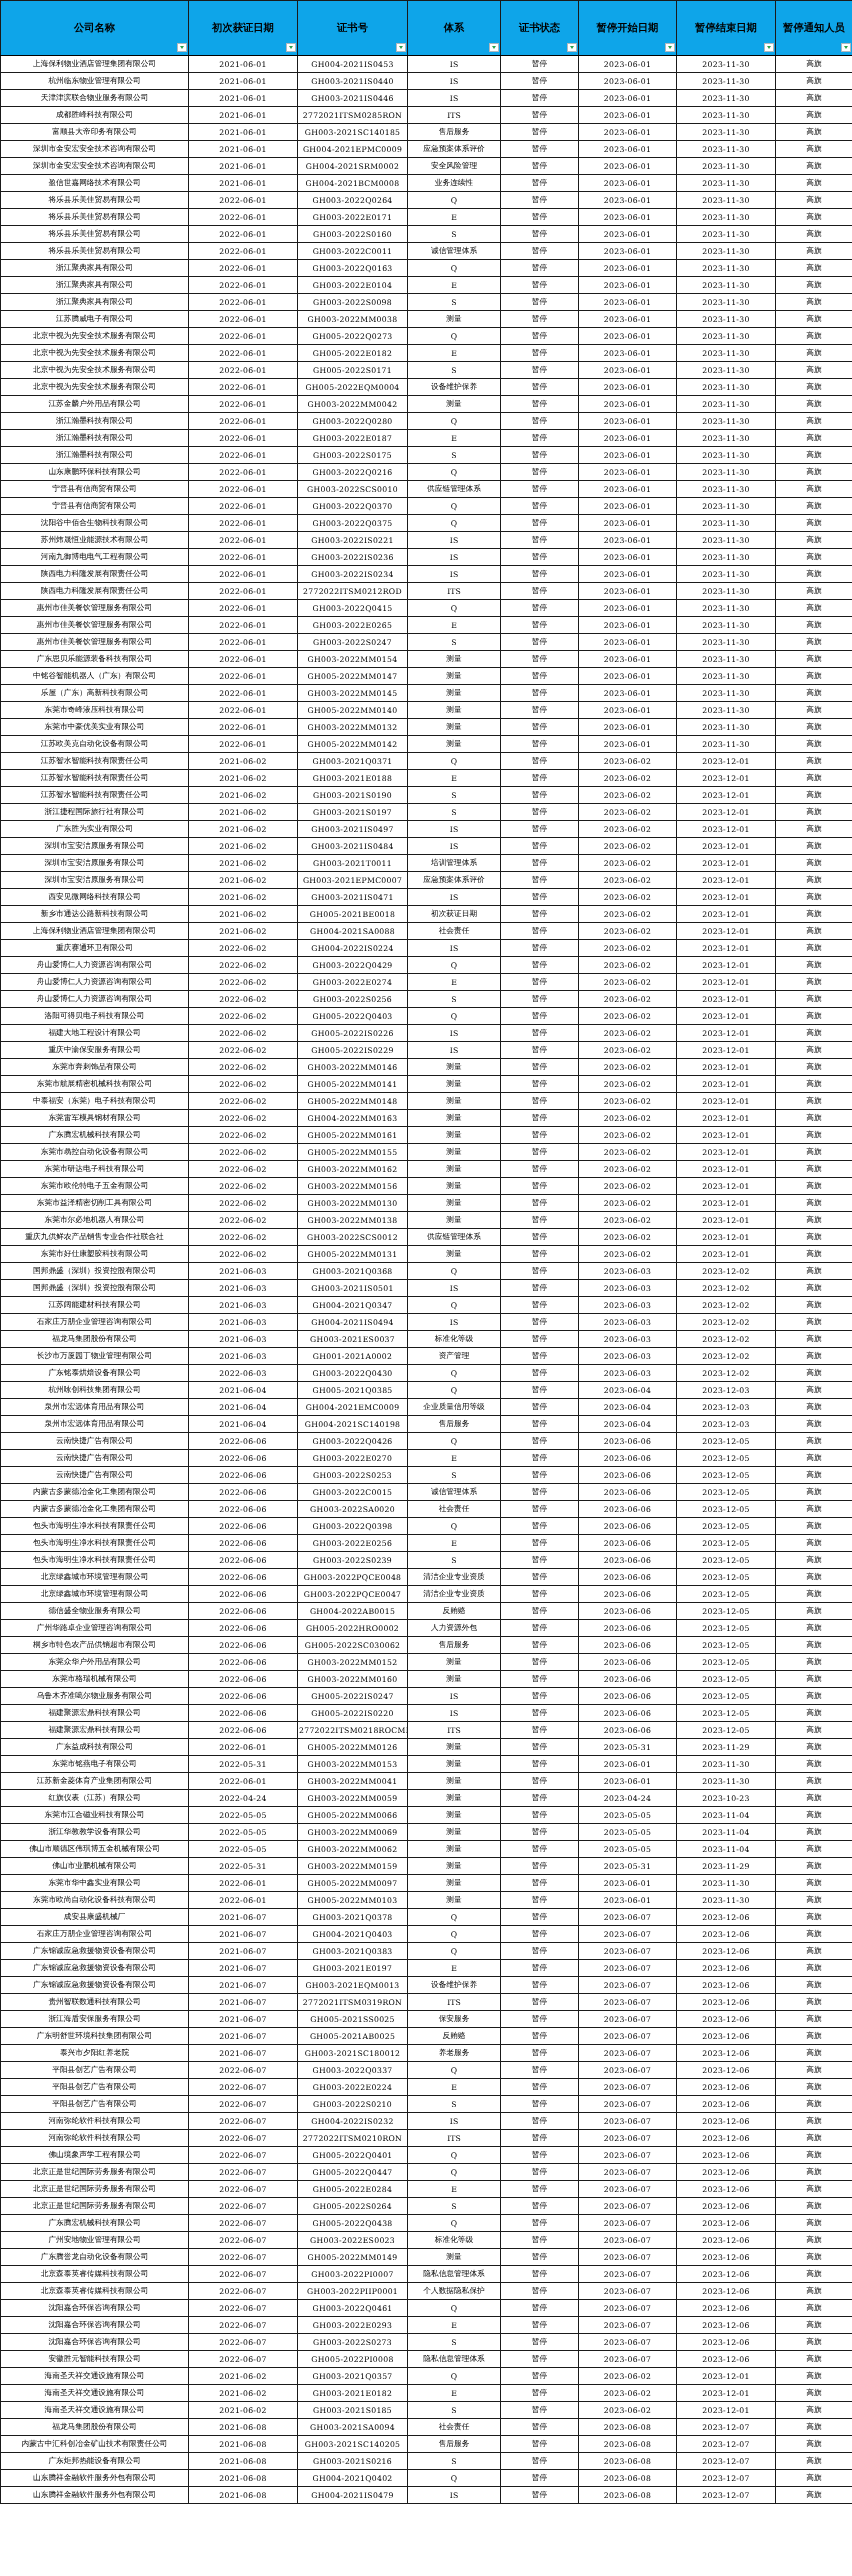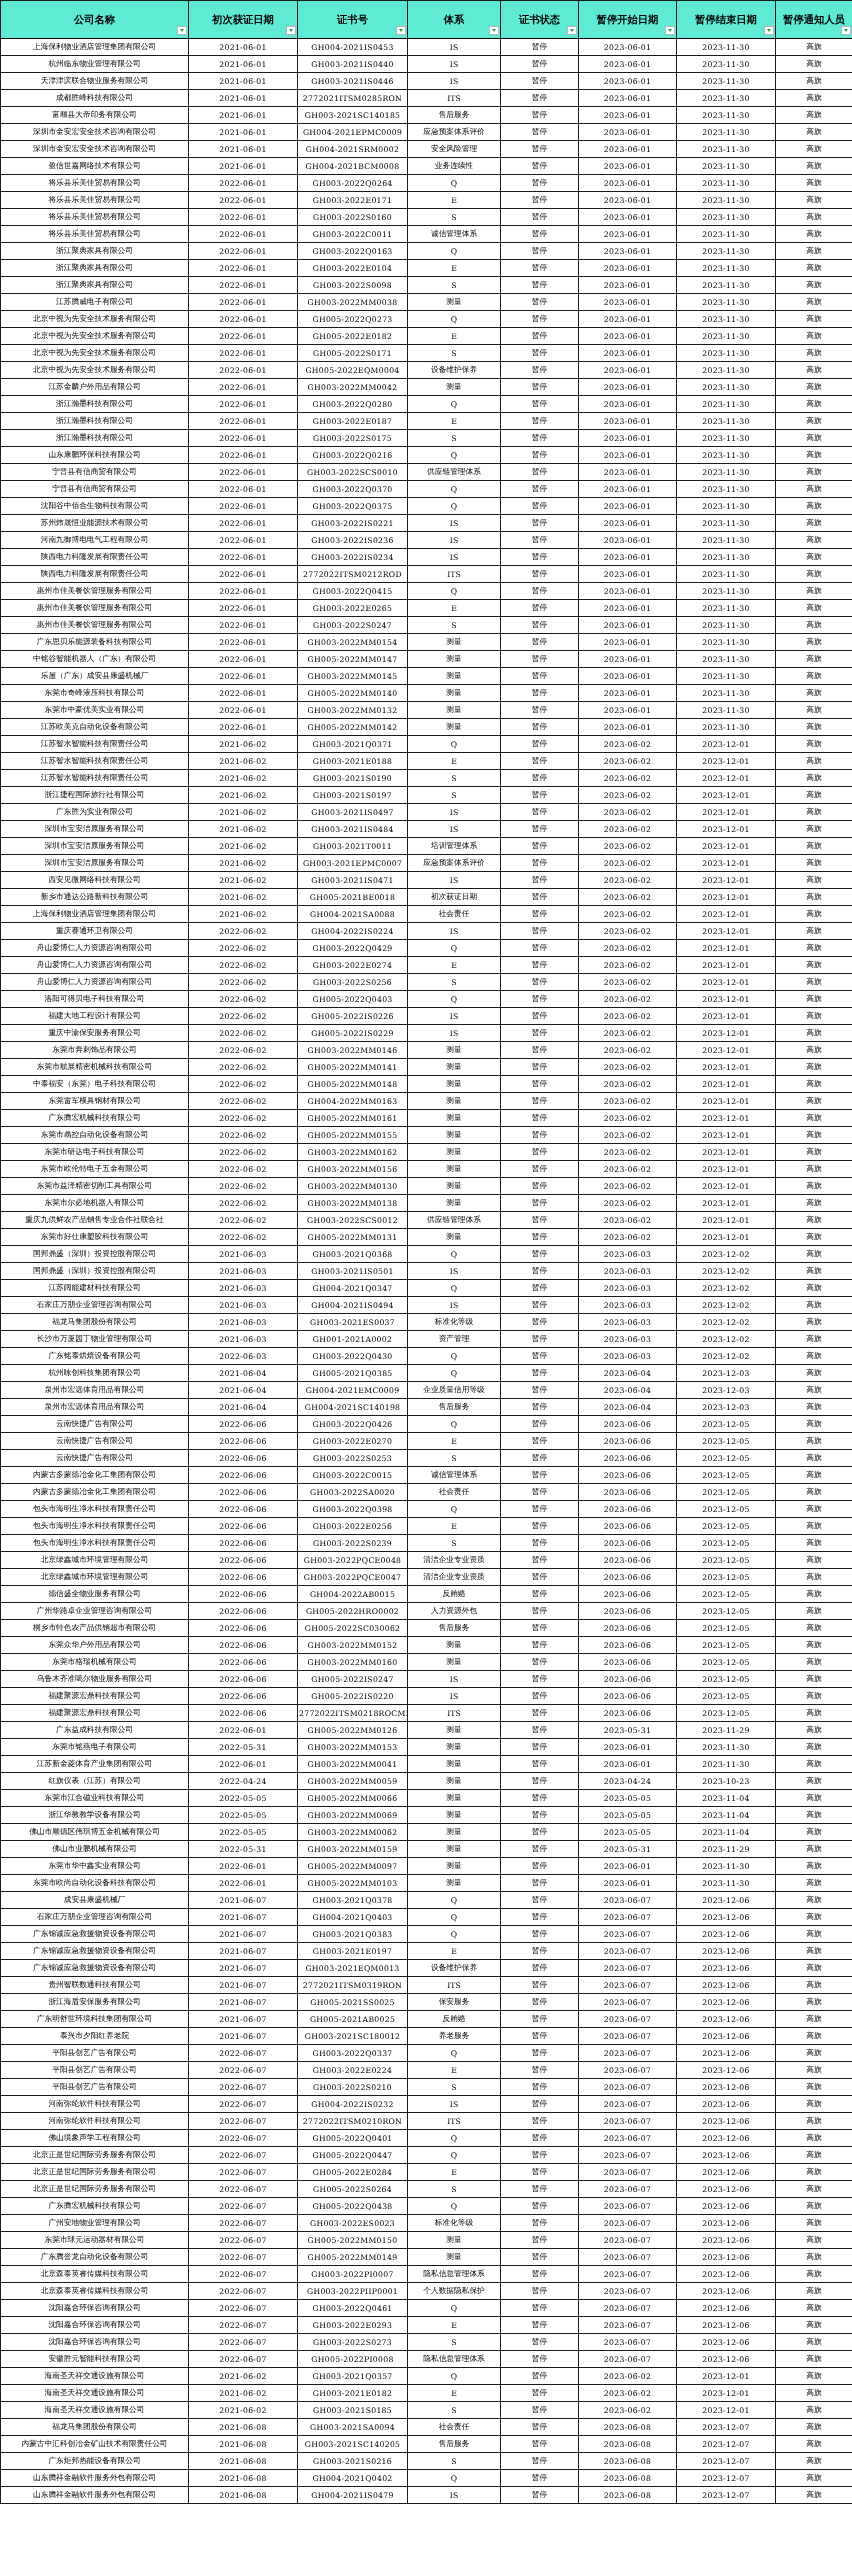--- a/index.html
+++ b/index.html
@@ -1,19 +1,19 @@
 <!DOCTYPE html>
 <html style="font-size:8.2px"><head>
 <meta charset="utf-8">
 <style>
   html,body { margin:0; padding:0; background:#ffffff; }
   body { width:853px; font-family:"DejaVu Serif","Liberation Serif",serif; color:#000; }
   table { border-collapse:collapse; table-layout:fixed; width:853px; }
   th, td { border:0.5px solid #1a1a1a; overflow:hidden; white-space:nowrap; text-align:center; vertical-align:middle; padding:0 1px; box-sizing:border-box; }
-  thead th { height:38px; font-size:10.3px; font-weight:bold; position:relative; background:#5eead4; border-bottom:1px solid #000; }
+  thead th { height:55px; font-size:10.3px; font-weight:bold; position:relative; background:#0ea5e9; border-bottom:1px solid #000; }
   tbody td { height:17px; font-size:7.7px; font-weight:normal; }
   tbody td.num { font-size:7.7px; letter-spacing:0.3px; }
   .filter { position:absolute; right:1.5px; bottom:3.1px; width:7.2px; height:7.2px; border:0.5px solid #b0b7bd; background:#fff; display:flex; align-items:center; justify-content:center; cursor:pointer; }
   .tri { width:0; height:0; border-left:2.1px solid transparent; border-right:2.1px solid transparent; border-top:3.1px solid #2ca24c; display:block; }
 </style>
 </head>
 <body>
 
 <table>
   <colgroup id="colgroup">
@@ -419,21 +419,21 @@
         <td>中铭谷智能机器人（广东）有限公司</td>
         <td class="num">2022-06-01</td>
         <td class="num">GH005-2022MM0147</td>
         <td>测量</td>
         <td>暂停</td>
         <td class="num">2023-06-01</td>
         <td class="num">2023-11-30</td>
         <td>高旗</td>
       </tr>
       <tr>
-        <td>乐屋（广东）成安县康盛机械厂</td>
+        <td>乐屋（广东）高新科技有限公司</td>
         <td class="num">2022-06-01</td>
         <td class="num">GH003-2022MM0145</td>
         <td>测量</td>
         <td>暂停</td>
         <td class="num">2023-06-01</td>
         <td class="num">2023-11-30</td>
         <td>高旗</td>
       </tr>
       <tr>
         <td>东莞市奇峰液压科技有限公司</td>
@@ -1333,30 +1333,20 @@
         <td>暂停</td>
         <td class="num">2023-06-07</td>
         <td class="num">2023-12-06</td>
         <td>高旗</td>
       </tr>
       <tr>
         <td>广州安地物业管理有限公司</td>
         <td class="num">2022-06-07</td>
         <td class="num">GH003-2022ES0023</td>
         <td>标准化等级</td>
-        <td>暂停</td>
-        <td class="num">2023-06-07</td>
-        <td class="num">2023-12-06</td>
-        <td>高旗</td>
-      </tr>
-      <tr>
-        <td>东莞市球元运动器材有限公司</td>
-        <td class="num">2022-06-07</td>
-        <td class="num">GH005-2022MM0150</td>
-        <td>测量</td>
         <td>暂停</td>
         <td class="num">2023-06-07</td>
         <td class="num">2023-12-06</td>
         <td>高旗</td>
       </tr>
       <tr>
         <td>广东腾誉龙自动化设备有限公司</td>
         <td class="num">2022-06-07</td>
         <td class="num">GH005-2022MM0149</td>
         <td>测量</td>

